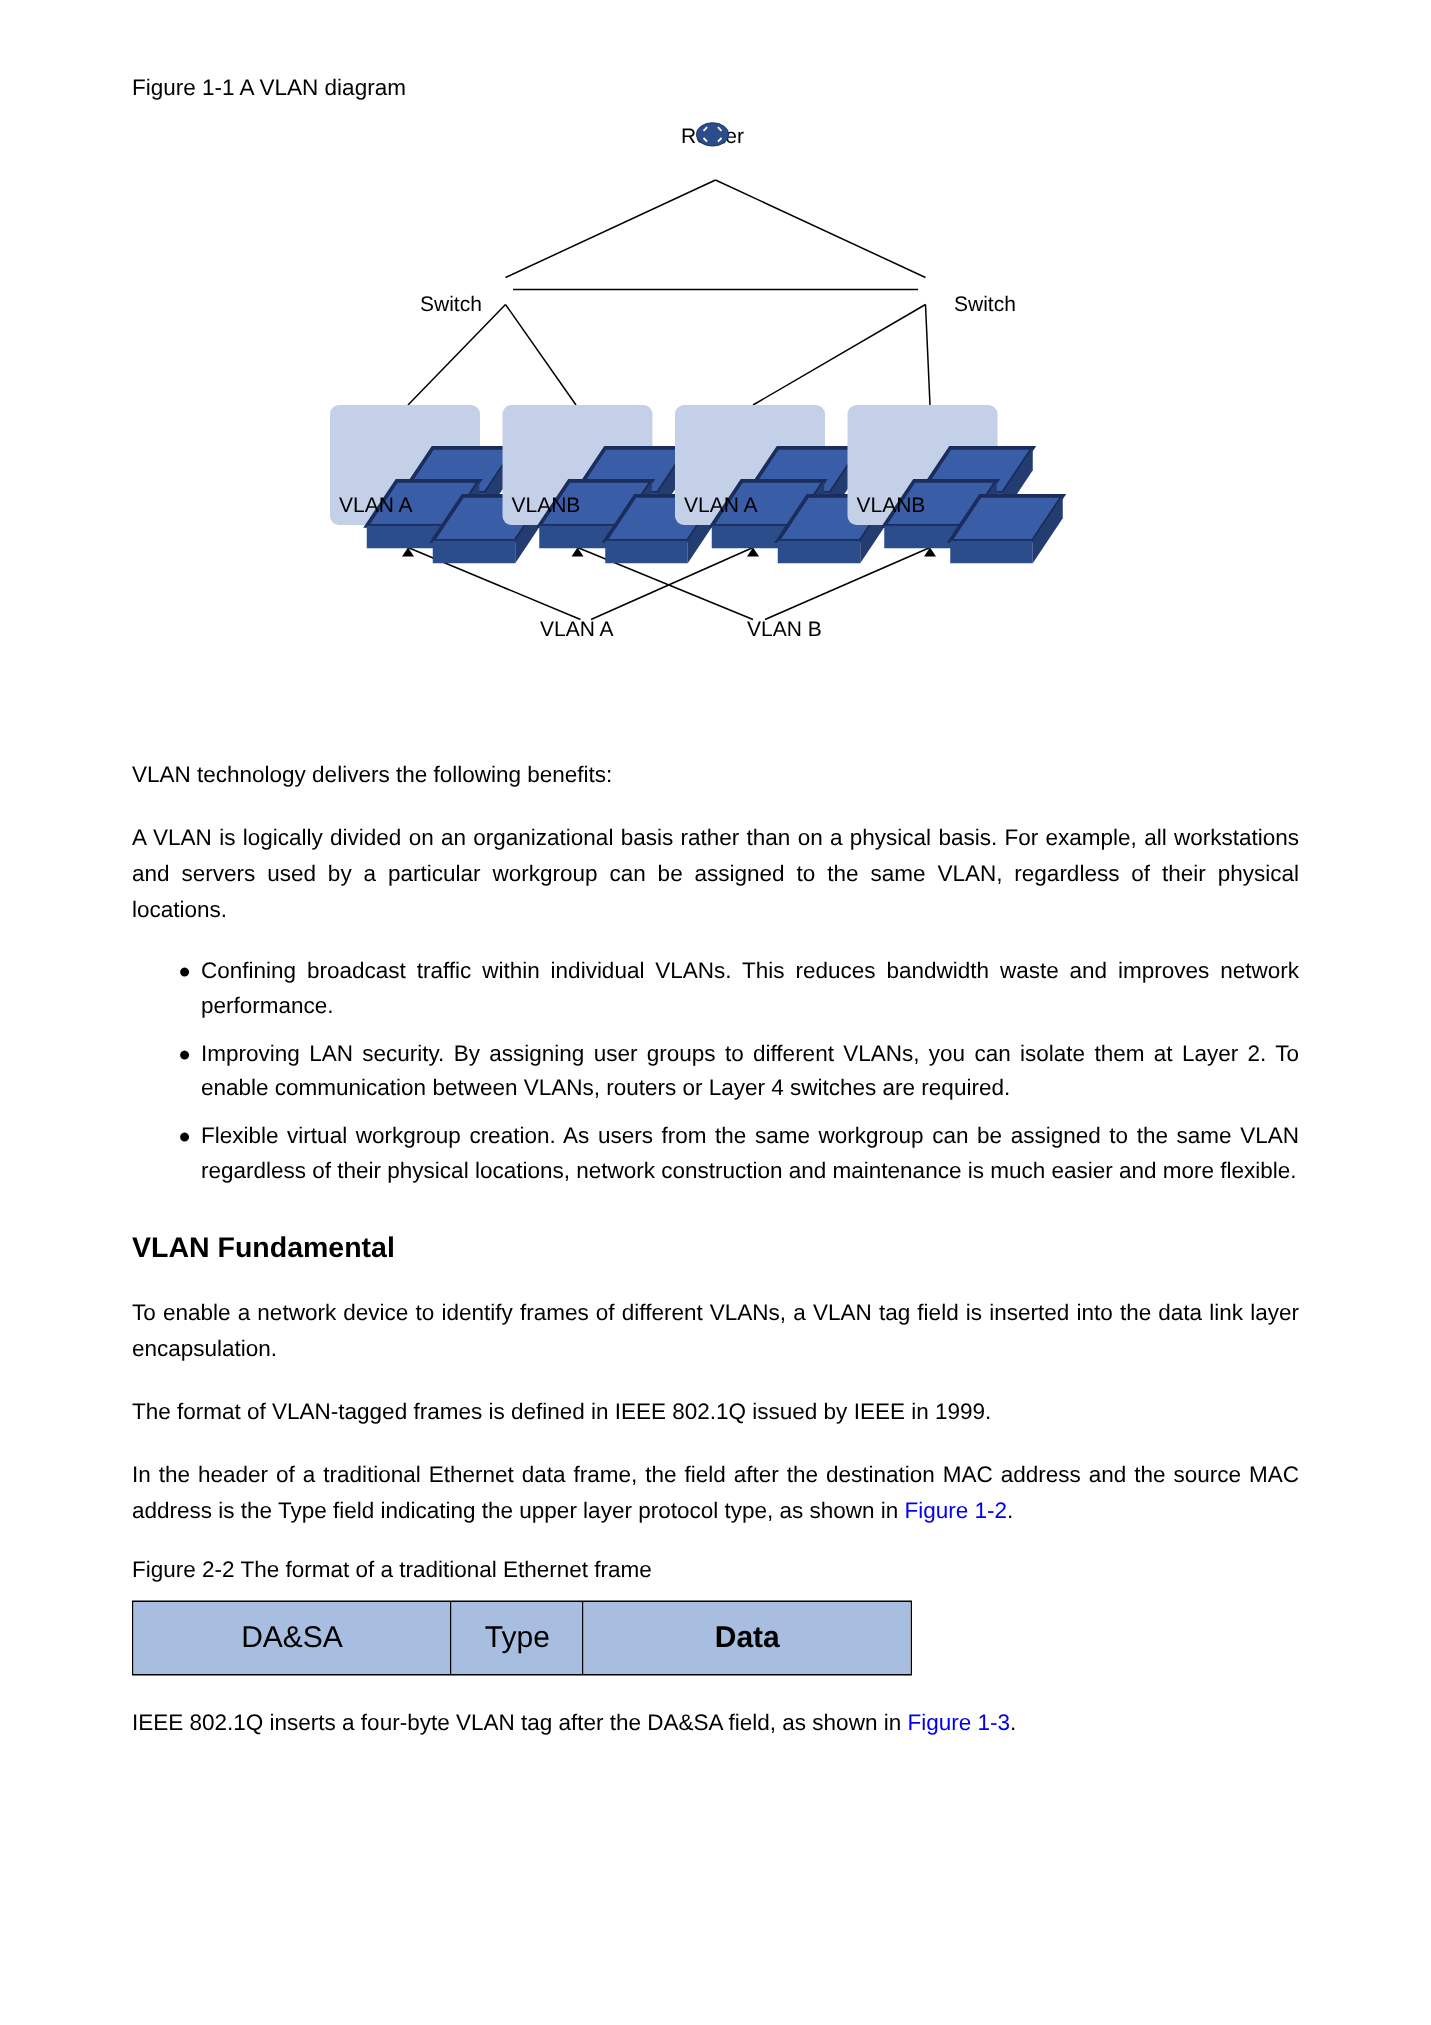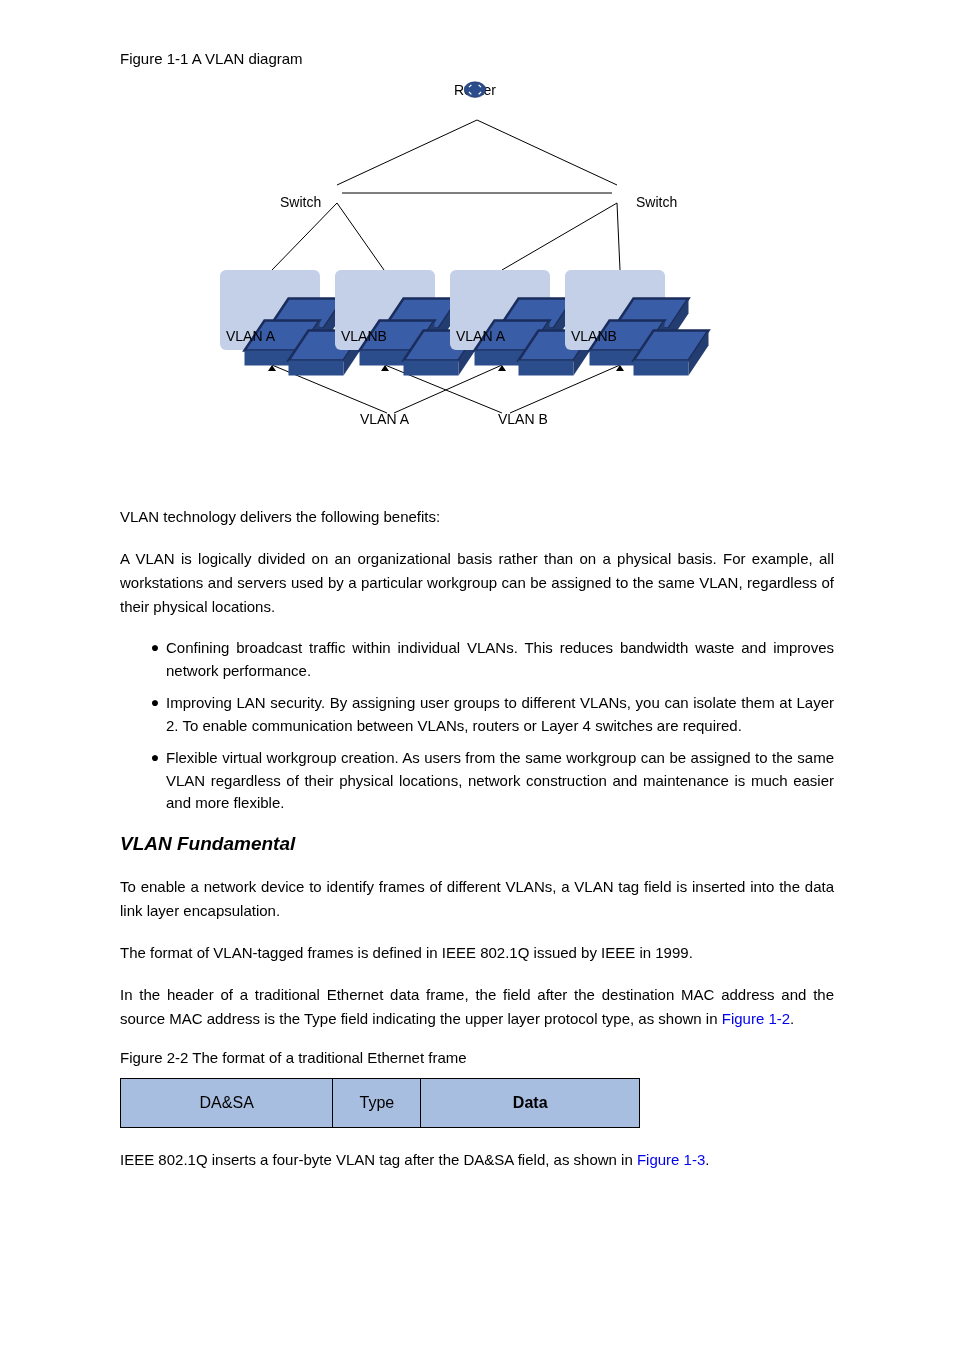--- a/index.html
+++ b/index.html
@@ -5,38 +5,38 @@
     * { box-sizing: border-box; margin: 0; padding: 0; }
     body {
       width: 954px;
       height: 1350px;
       font-family: Arial, sans-serif;
       font-size: 15px;
       color: #000;
       background: #fff;
       position: relative;
     }
-    .page { position: relative; padding: 50px 120px; }
+    .page { position: relative; padding: 50px 88px; }
     .figure-label { text-align: left; font-size: 15px; margin-bottom: 8px; }
     .diagram-area { position: relative; height: 400px; margin: 0 auto 30px; width: 550px; }
     .diagram-area svg { position: absolute; top: 0; left: 0; width: 100%; height: 100%; }
     .dev { position: absolute; display: flex; flex-direction: column; align-items: center; }
     .dev-icon { width: 40px; height: 30px; }
     .dev-label { font-size: 14px; margin-top: 2px; }
     .vlan-box { position: absolute; width: 100px; height: 80px; background: #c3d0e8; border-radius: 6px; display: flex; flex-direction: column; justify-content: flex-end; align-items: center; padding-bottom: 6px; }
     .vlan-box .dev-icon { position: absolute; }
     .vlan-label { font-size: 14px; position: relative; z-index: 2; }
     .bottom-labels { position: absolute; font-size: 14px; }
     .body-text { line-height: 1.6; margin-bottom: 18px; text-align: justify; }
     .bullet-row { display: flex; margin: 10px 0 10px 24px; line-height: 1.5; }
     .bullet { width: 22px; text-align: center; flex-shrink: 0; font-size: 14px; }
     .bullet-text { flex: 1; text-align: justify; }
-    .section-head { font-size: 19px; font-weight: bold; margin: 18px 0 20px; font-style: italic; }
+    .section-head { font-size: 19px; font-weight: bold; margin: 30px 0 20px; }
     .frame-diag { position: relative; height: 50px; width: 520px; margin: 12px 0 20px; display: flex; border: 1px solid #000; }
-    .frame-cell { border-right: 1px solid #000; background: #a7bee0; display: flex; align-items: center; justify-content: center; font-size: 16px; }
+    .frame-cell { border-right: 1px solid #000; background: #a7bee0; display: flex; align-items: center; justify-content: center; font-size: 20px; }
     .frame-cell:last-child { border-right: none; font-weight: bold; }
     .link { color: #0000ee; }
   </style>
 </head>
 <body>
 
 <div class="page">
   <div class="figure-label">Figure 1-1 A VLAN diagram</div>
 
   <div class="diagram-area">

